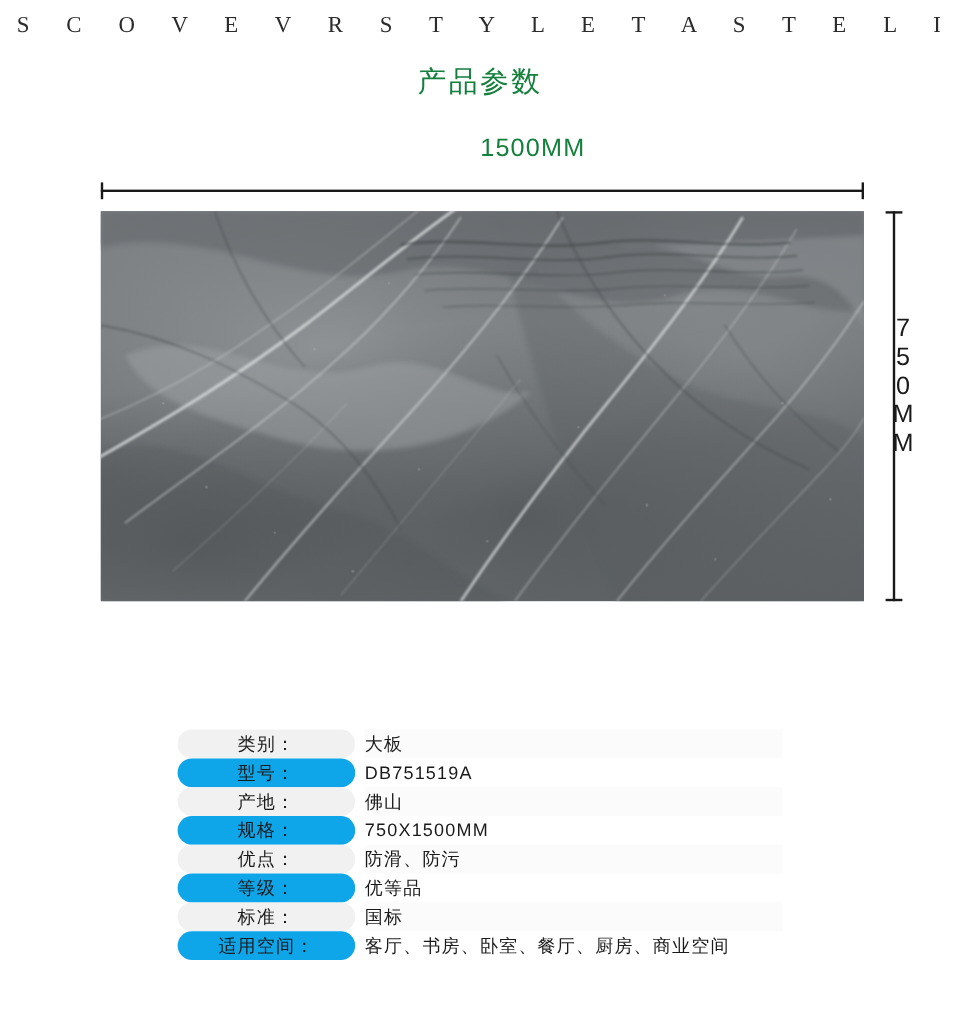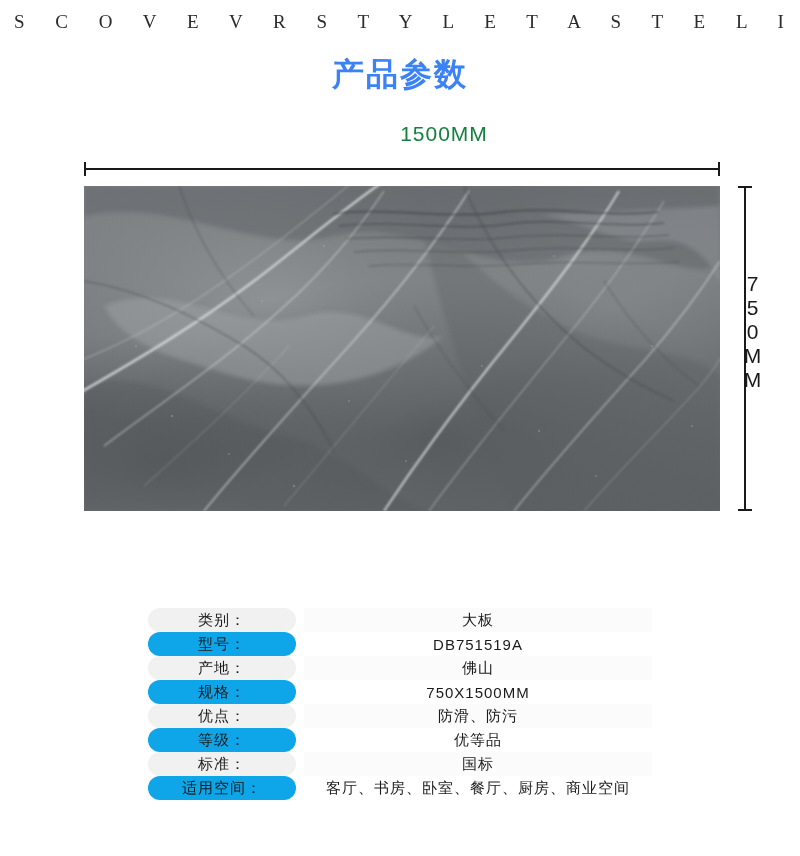--- a/index.html
+++ b/index.html
@@ -33,24 +33,24 @@
     padding-left: 13px;
     white-space: nowrap;
   }
 
   
   .title-block {
     text-align: center;
     margin-top: 10px;
   }
   .main-title {
-    font-size: 32px;
-    font-weight: bold;
+    font-size: 24px;
+    font-weight: normal;
     letter-spacing: 2px;
-    color: #3b82f6;
+    color: #15803d;
     line-height: 1.25;
   }
   .sub-row {
     display: flex;
     align-items: center;
     justify-content: center;
     margin-top: 14px;
   }
   .sub-row .rule {
     width: 122px;
@@ -174,21 +174,20 @@
   }
   .spec-table td.k {
     width: 148px;
     text-align: center;
     color: #1a1a1a;
     font-weight: 500;
     letter-spacing: 1px;
     border-radius: 12px;
   }
   .spec-table td.v {
-    text-align: center;
     color: #1a1a1a;
     letter-spacing: 1px;
   }
   .spec-table tr.odd td.k { background: #f1f1f1; }
   .spec-table tr.odd td.v { background: #fbfbfb; }
   .spec-table tr.even td.k { background: #0ea5e9; }
   .spec-table tr.even td.v { background: #ffffff; }
   .spec-table tr.last td { font-size: 15px; }
   .spec-table .sep {
     width: 8px;

